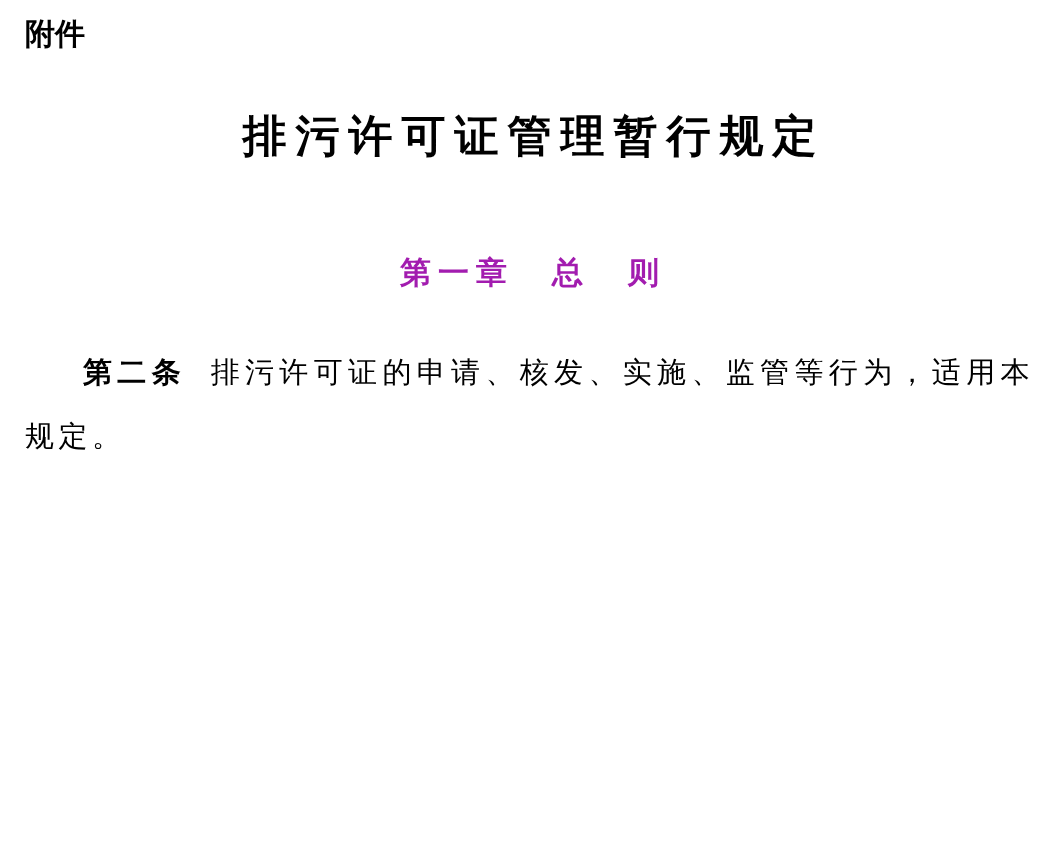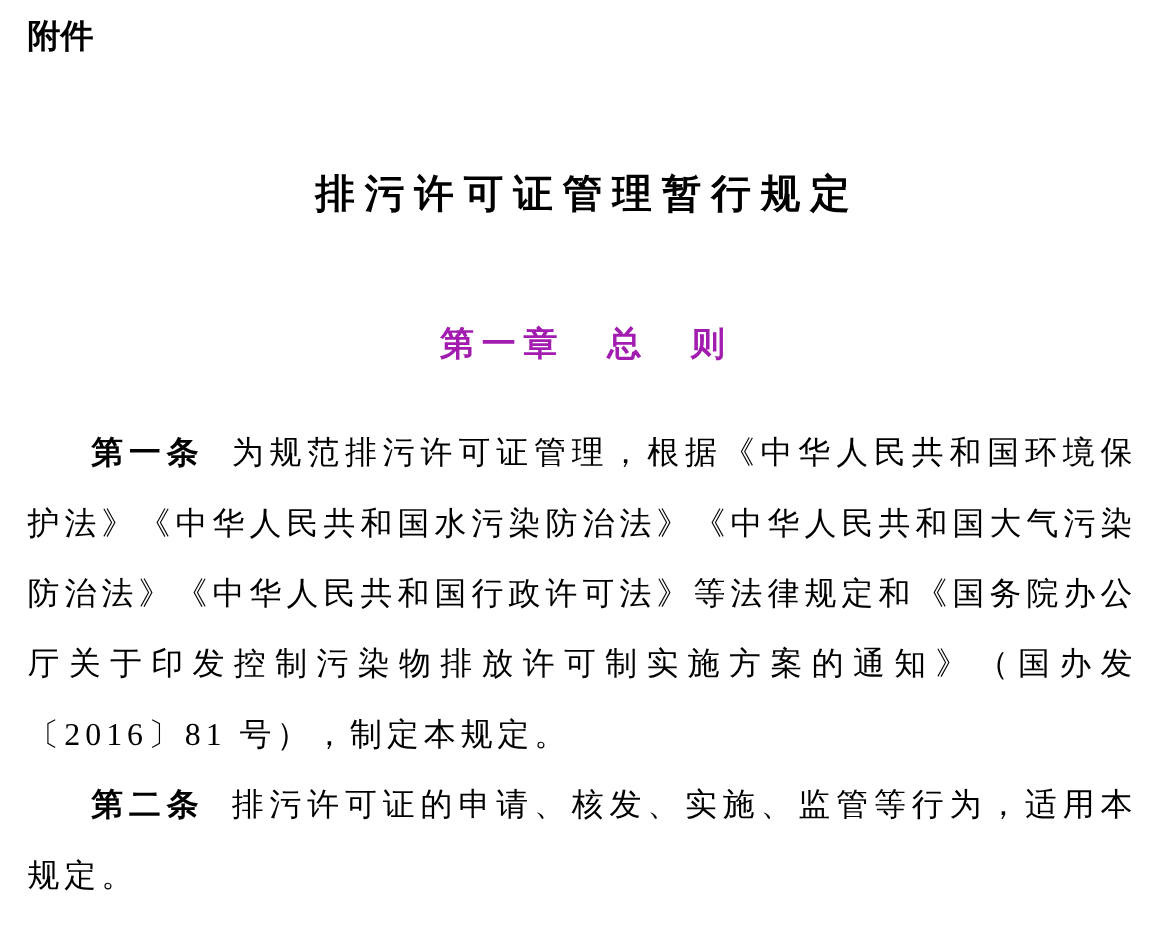--- a/index.html
+++ b/index.html
@@ -19,25 +19,25 @@
     font-family: "Liberation Serif", "DejaVu Serif", serif;
   }
   .attachment-label {
     font-family: "Liberation Sans", "DejaVu Sans", sans-serif;
     font-weight: bold;
     font-size: 30px;
     line-height: 40px;
     color: #000000;
   }
   .doc-title {
-    margin-top: 98px;
+    margin-top: 58px;
     text-align: center;
     font-family: "Liberation Sans", "DejaVu Sans", sans-serif;
     font-weight: bold;
-    font-size: 36px;
+    font-size: 44px;
     line-height: 48px;
     letter-spacing: 9px;
     text-indent: 9px; 
     color: #000000;
   }
   .chapter-heading {
     margin-top: 92px;
     text-align: center;
     font-family: "Liberation Sans", "DejaVu Sans", sans-serif;
     font-weight: bold;
@@ -72,23 +72,20 @@
 <div class="page">
 
   <div class="attachment-label">附件</div>
 
   <h1 class="doc-title">排污许可证管理暂行规定</h1>
 
   <h2 class="chapter-heading">第一章　总　则</h2>
 
   <div class="doc-body">
 
-    <p class="article">
-      <span class="article-label">第一条</span><span>为规范排污许可证管理，根据《中华人民共和国环境保护法》《中华人民共和国水污染防治法》《中华人民共和国大气污染防治法》《中华人民共和国行政许可法》等法律规定和《国务院办公厅关于印发控制污染物排放许可制实施方案的通知》（国办发〔2016〕81 号），制定本规定。</span>
-    </p>
 
     <p class="article">
       <span class="article-label">第二条</span><span>排污许可证的申请、核发、实施、监管等行为，适用本规定。</span>
     </p>
 
   </div>
 
 </div>
 
 </body></html>

